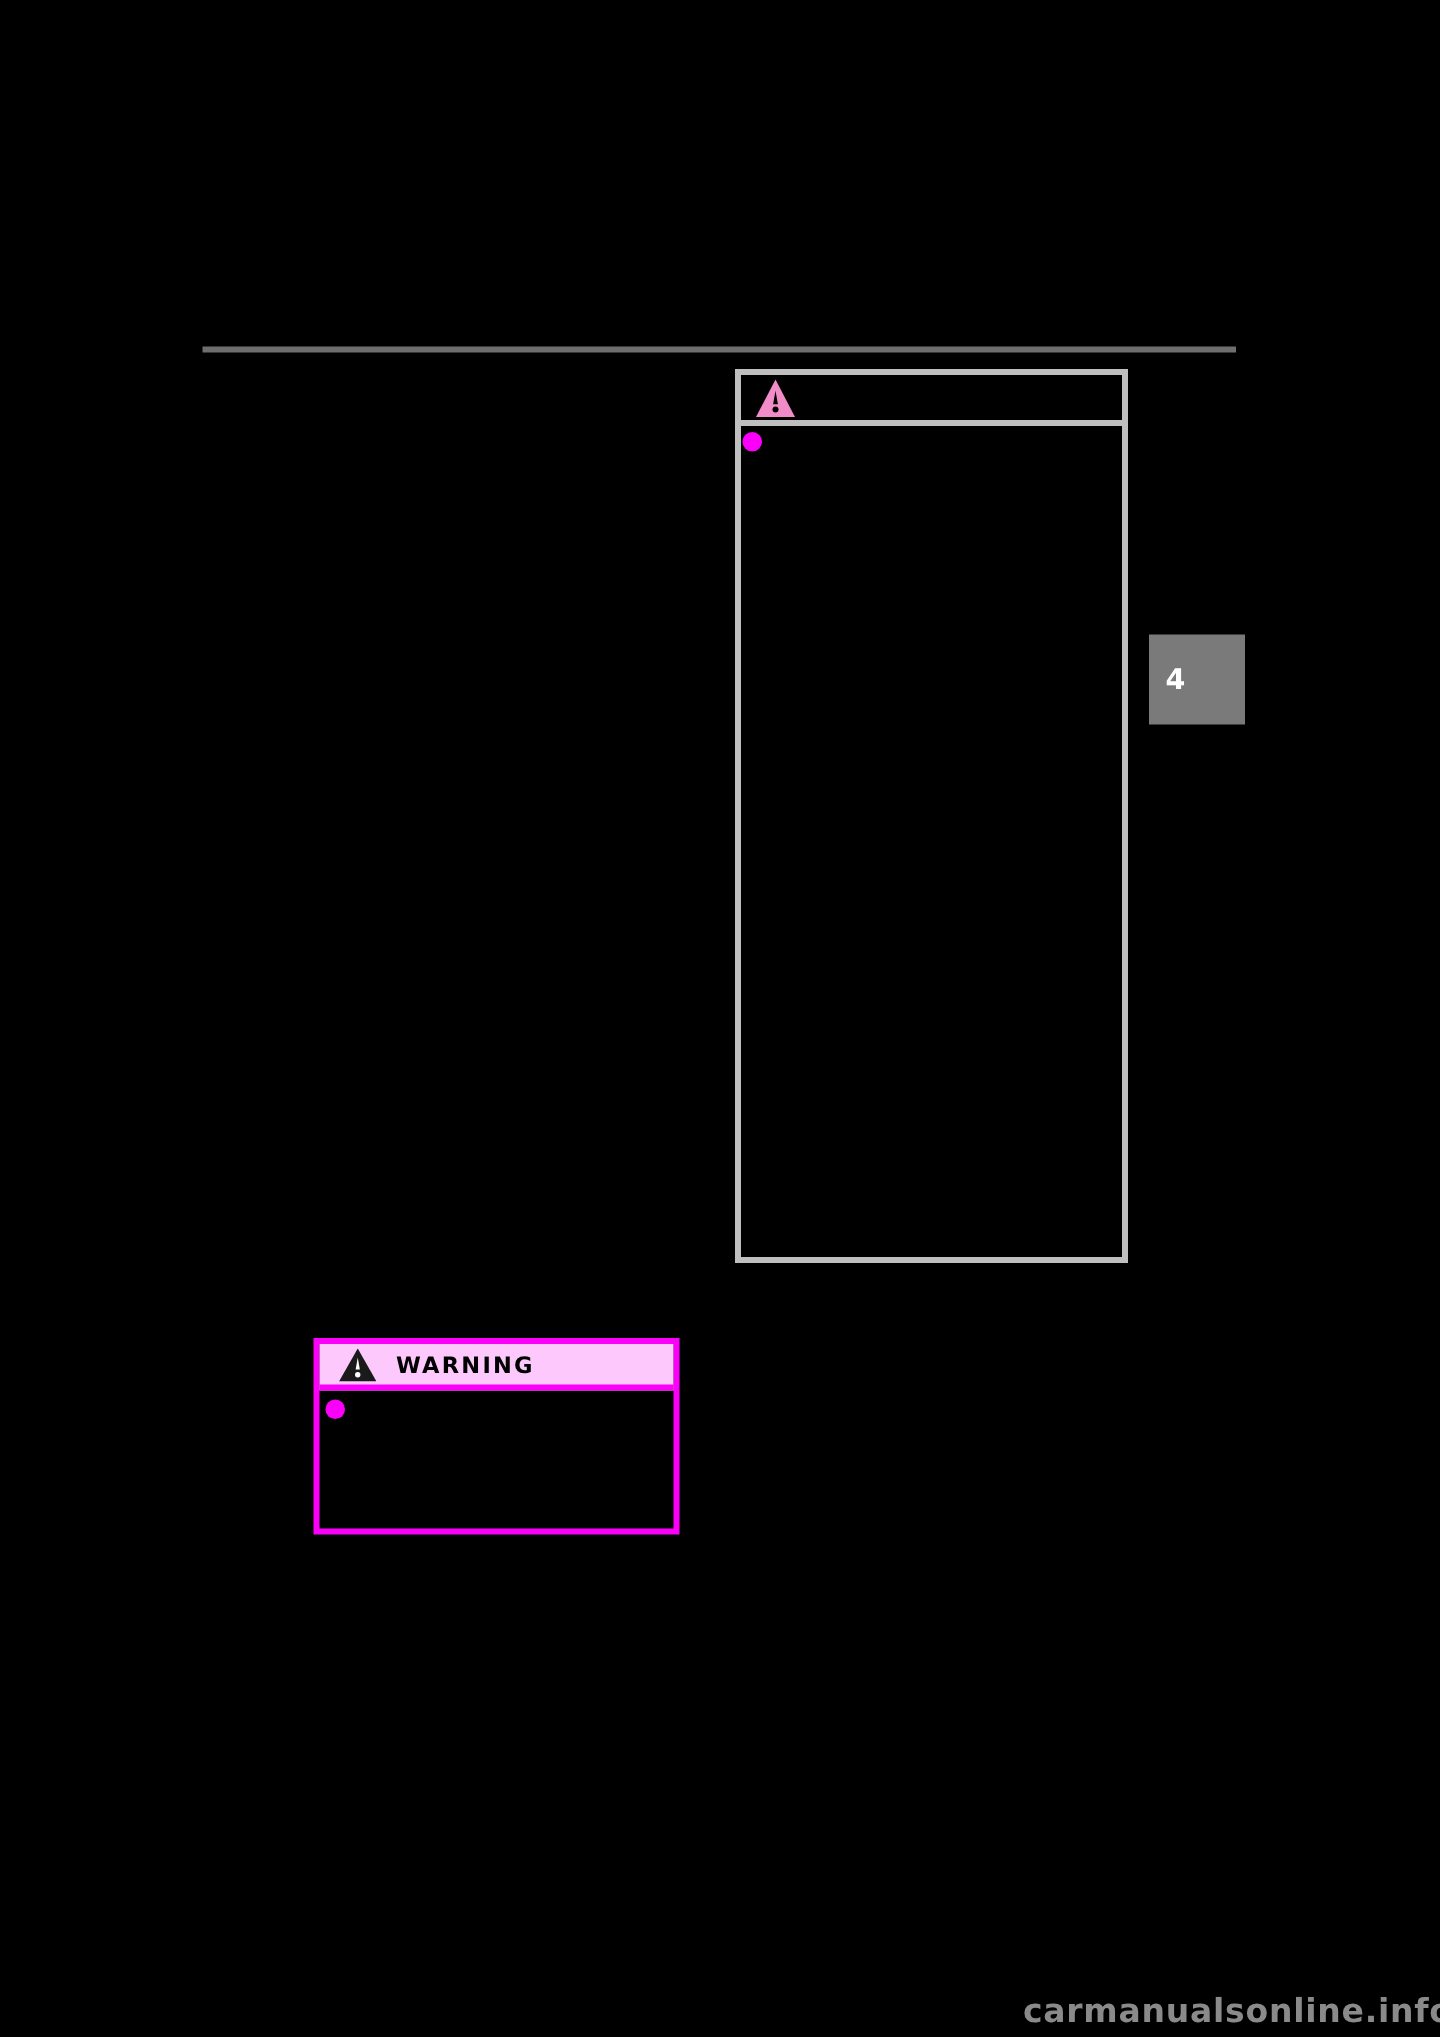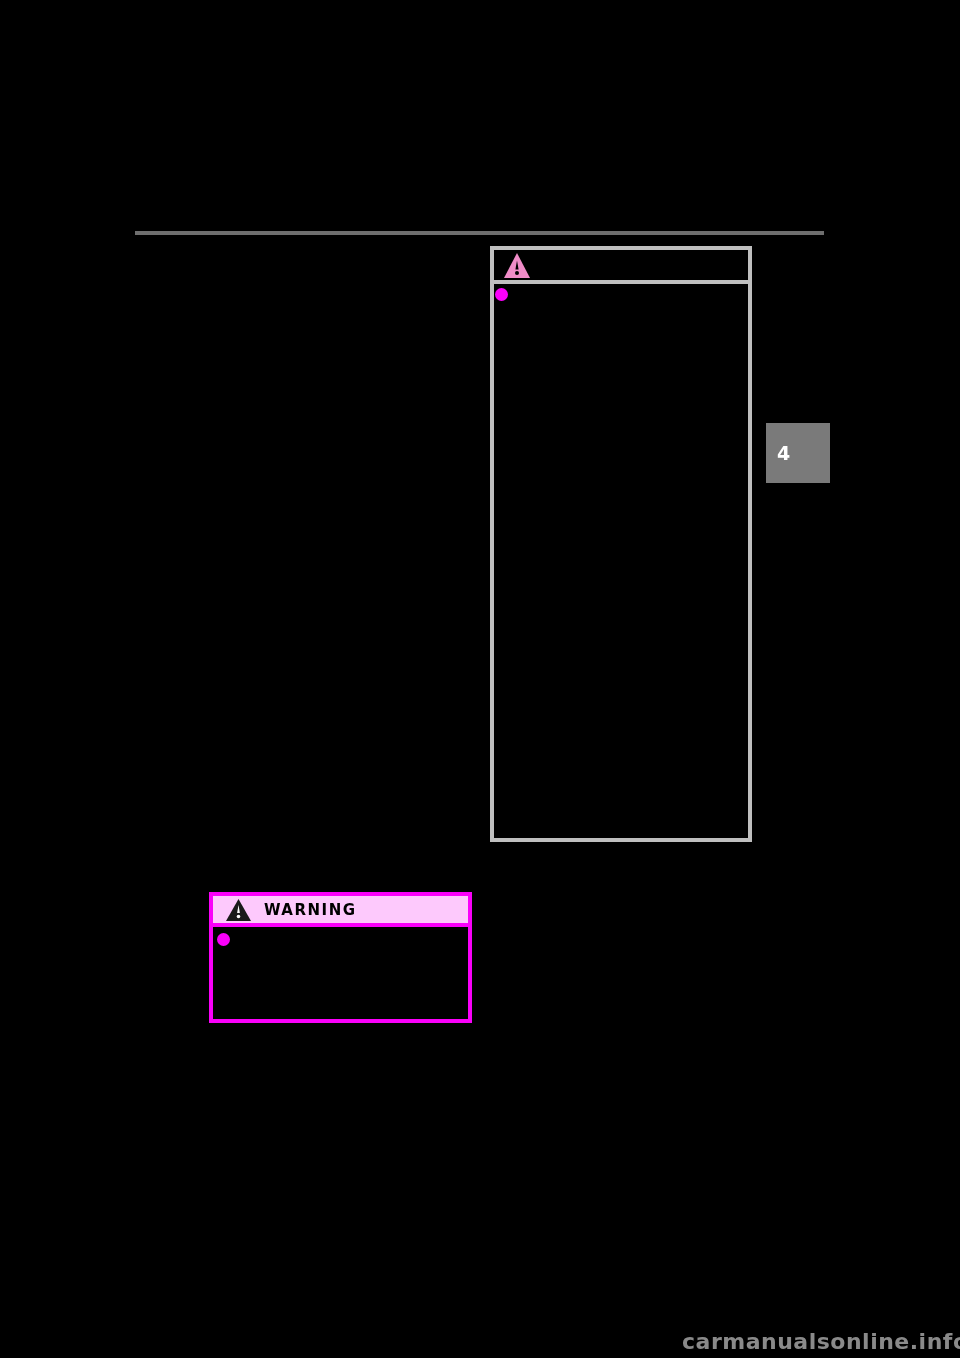--- a/index.html
+++ b/index.html
@@ -73,21 +73,21 @@
     box-sizing: border-box;
     font-size: 19px;
     font-weight: bold;
   }
 
   
   .warning-box {
     position: absolute;
     left: 209px;
     top: 892px;
-    width: 263px;
+    width: 244px;
     height: 131px;
     border: 4px solid #fa00fa;
     box-sizing: border-box;
     background: #000000;
   }
   .warning-box-header {
     background: #fdc9fc;
     height: 27px;
     border-bottom: 4px solid #fa00fa;
     display: flex;

